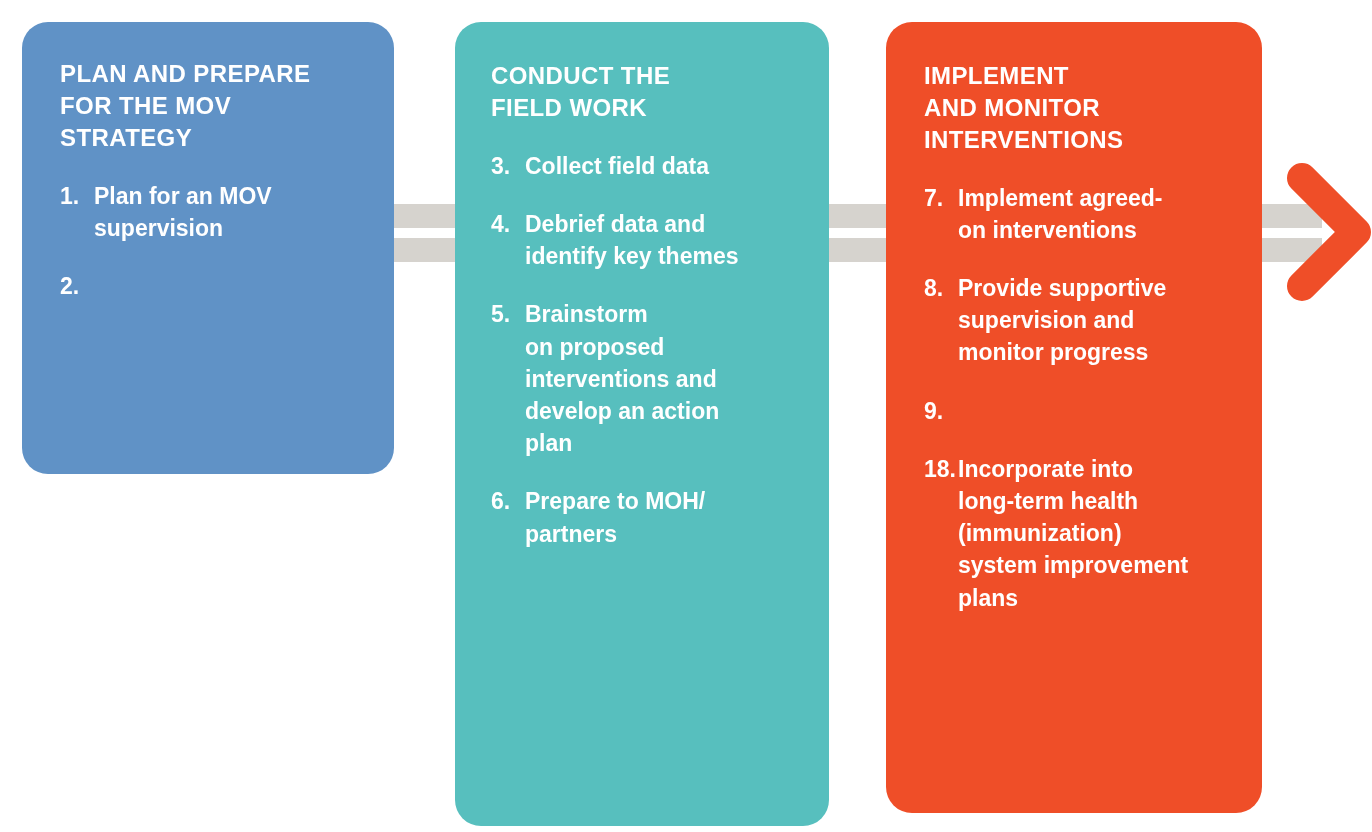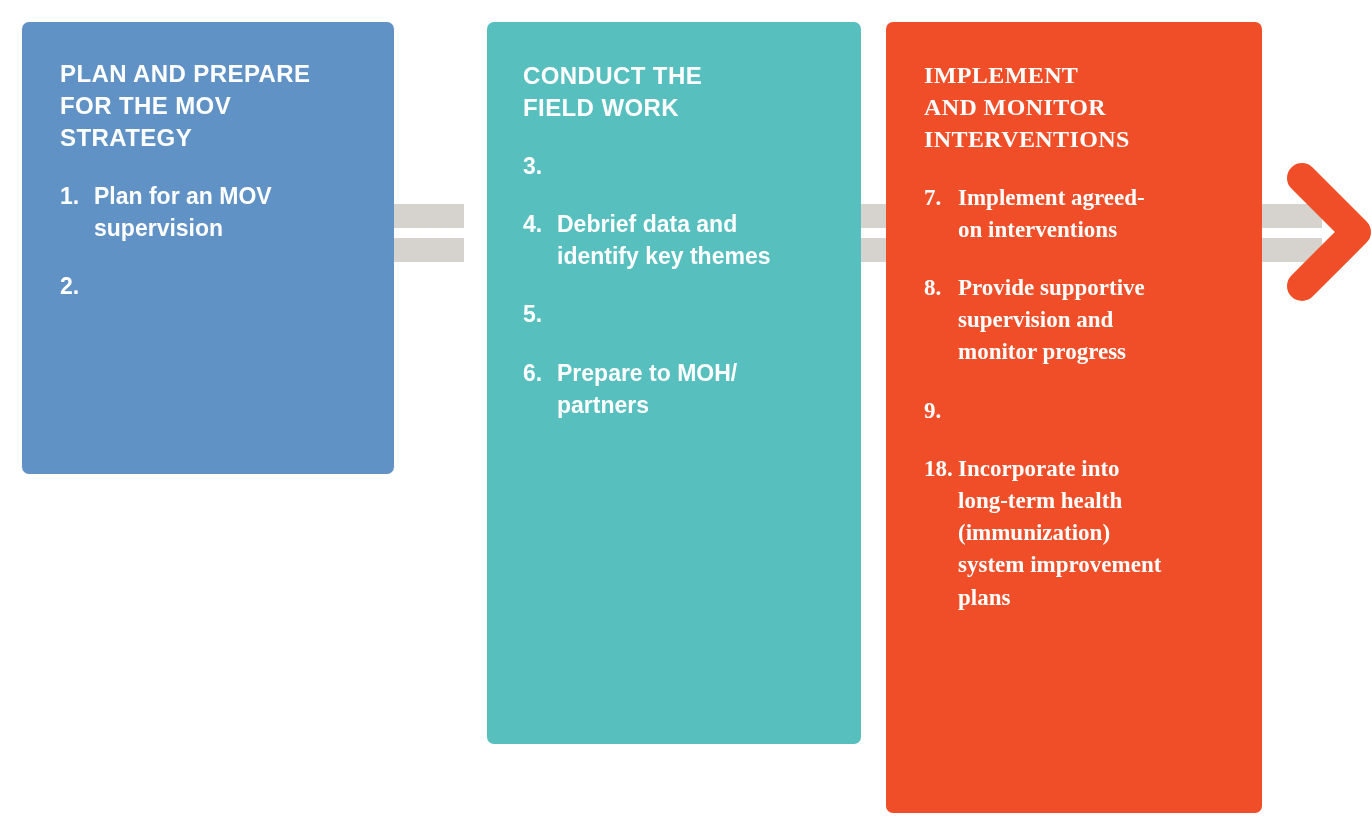--- a/index.html
+++ b/index.html
@@ -20,21 +20,21 @@
   .connector {
     position: absolute;
     background: #d6d3ce;
   }
   .conn-bar-top    { height: 24px; }
   .conn-bar-bottom { height: 24px; }
 
   
   .stage {
     position: absolute;
-    border-radius: 7px;
+    border-radius: 26px;
     box-sizing: border-box;
     padding: 0;
     color: #ffffff;
   }
   .stage-inner {
     padding: 36px 30px 26px 38px;
   }
   .stage-title {
     font-size: 24px;
     font-weight: bold;
@@ -61,25 +61,25 @@
     min-width: 34px;
     text-align: left;
   }
   .step-text {
     flex: 1 1 auto;
     white-space: pre-line;
   }
 
   
   #stage-plan    { left: 22px;  top: 22px;  width: 372px; height: 452px; background: #6092c6; }
-  #stage-conduct { left: 455px; top: 22px;  width: 374px; height: 722px; background: #57bfbe; margin-left: 32px; }
+  #stage-conduct { left: 455px; top: 22px;  width: 374px; height: 804px; background: #57bfbe; }
   #stage-implement { left: 886px; top: 22px; width: 376px; height: 791px; background: #ef4e28; }
 
   #stage-conduct .stage-inner   { padding-top: 38px; padding-left: 36px; }
-  #stage-implement .stage-inner { padding-top: 38px; padding-left: 38px; font-family: Liberation Serif, serif; }
+  #stage-implement .stage-inner { padding-top: 38px; padding-left: 38px; }
 
   
   #conn1-top    { left: 380px;  top: 204px; width: 84px;  }
   #conn1-bottom { left: 380px;  top: 238px; width: 84px;  }
   #conn2-top    { left: 818px;  top: 204px; width: 80px;  }
   #conn2-bottom { left: 818px;  top: 238px; width: 80px;  }
   #conn3-top    { left: 1252px; top: 204px; width: 70px;  }
   #conn3-bottom { left: 1252px; top: 238px; width: 70px;  }
 
   
@@ -129,28 +129,34 @@
     </div>
   </div>
 
   <div class="stage" id="stage-conduct">
     <div class="stage-inner">
       <div class="stage-title">CONDUCT THE
 FIELD WORK</div>
       <ul class="step-list">
         <li class="step-item">
           <span class="step-num">3.</span>
+          <span class="step-text">Collect field data</span>
         </li>
         <li class="step-item">
           <span class="step-num">4.</span>
           <span class="step-text">Debrief data and
 identify key themes</span>
         </li>
         <li class="step-item">
           <span class="step-num">5.</span>
+          <span class="step-text">Brainstorm
+on proposed
+interventions  and
+develop an action
+plan</span>
         </li>
         <li class="step-item">
           <span class="step-num">6.</span>
           <span class="step-text">Prepare to MOH/
 partners</span>
         </li>
       </ul>
     </div>
   </div>
 

